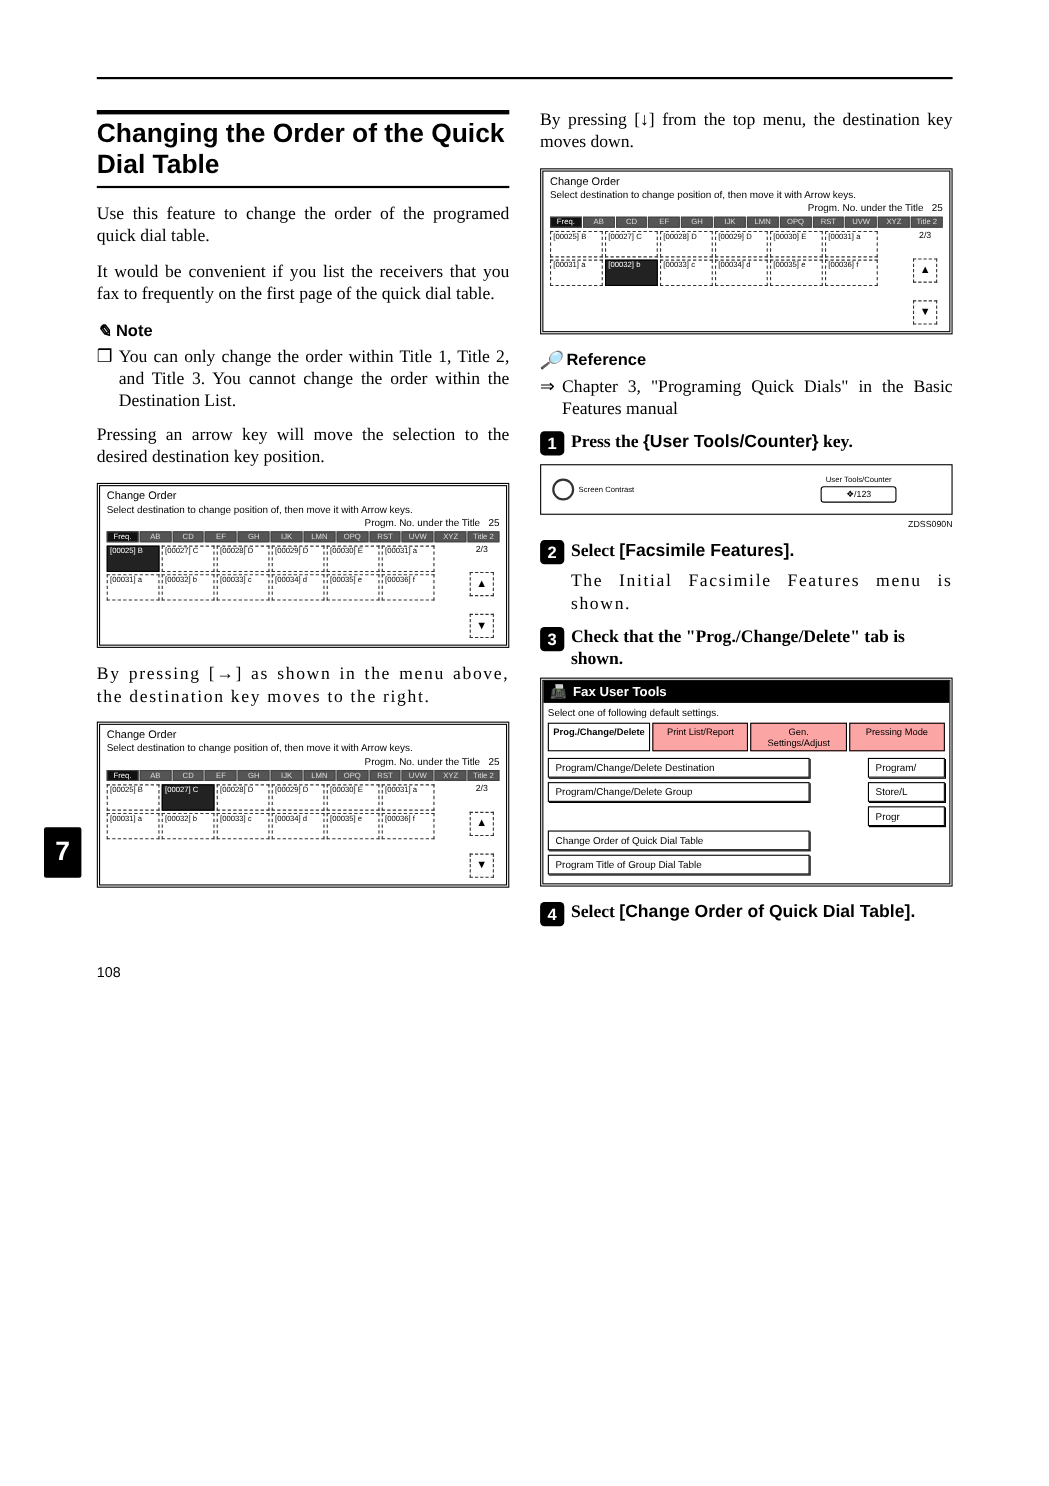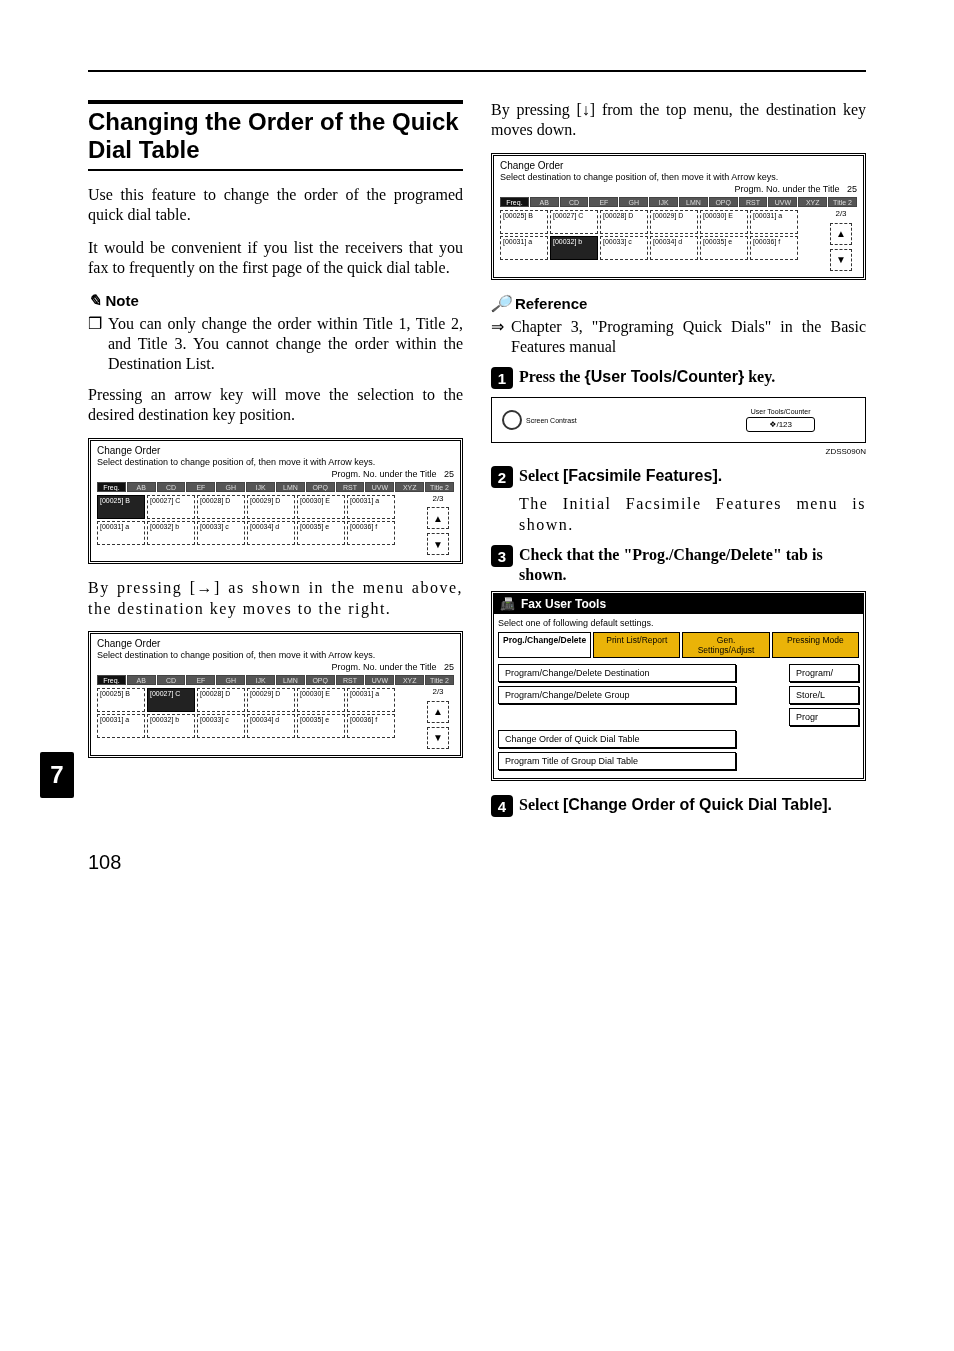--- a/index.html
+++ b/index.html
@@ -150,21 +150,21 @@
     line-height: 1;
   }
   .sc-tile.highlight {
     border: 1px solid #000;
     background: #222;
     color: #fff;
   }
   .sc-side {
     display: flex;
     flex-direction: column;
-    gap: 4px;
+    gap: 16px;
     margin-left: auto;
     align-items: center;
     font-size: 8px;
     width: 32px;
   }
   .sc-arrowbox {
     border: 1px dashed #333;
     width: 20px;
     height: 20px;
     display: flex;
@@ -225,21 +225,21 @@
     display: flex;
     align-items: center;
     justify-content: center;
     font-family: Arial, Helvetica, sans-serif;
     font-weight: bold;
     font-size: 24px;
     border-radius: 2px;
   }
   .page-num {
     font-family: Arial, Helvetica, sans-serif;
-    font-size: 20px;
+    font-size: 13px;
     margin-top: 28px;
   }
   .panel-img {
     border: 1px solid #000;
     height: 44px;
     margin: 8px 0 4px 0;
     display: flex;
     align-items: center;
     padding: 0 10px;
     font-size: 9px;
@@ -293,21 +293,21 @@
   }
   .ft-tabs {
     display: flex;
     gap: 2px;
     margin-bottom: 6px;
   }
   .ft-tab {
     border: 1px solid #000;
     padding: 2px 4px;
     font-size: 8.5px;
-    background: #eab308;
+    background: #fca5a5;
     flex: 1;
     text-align: center;
   }
   .ft-tab.active { background: #fff; font-weight: bold; }
   .ft-row {
     display: flex;
     gap: 8px;
     margin-bottom: 4px;
   }
   .ft-btn {

